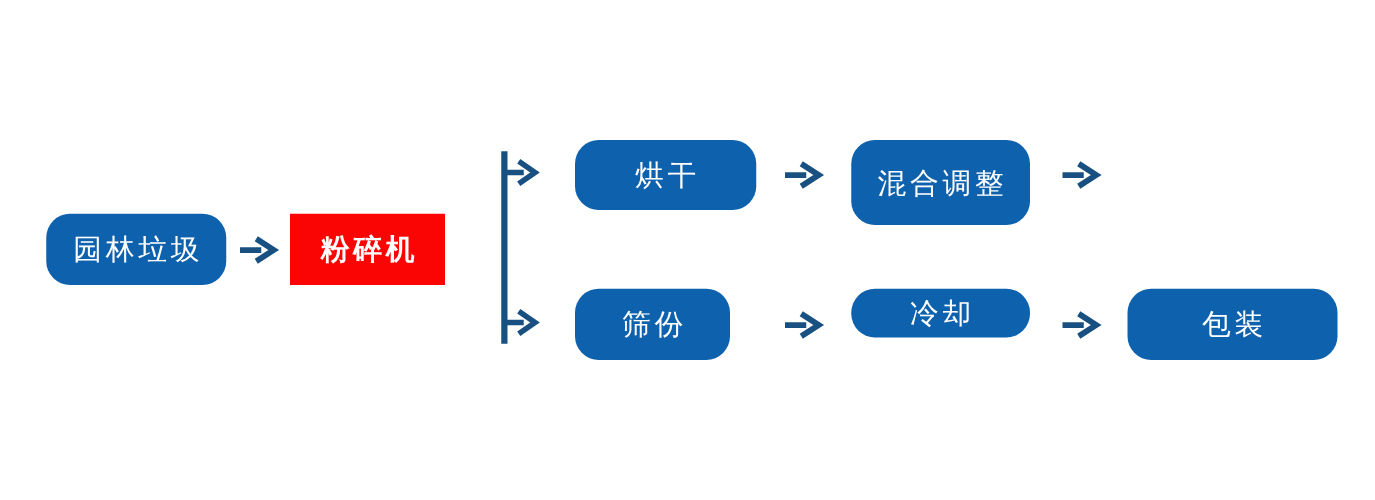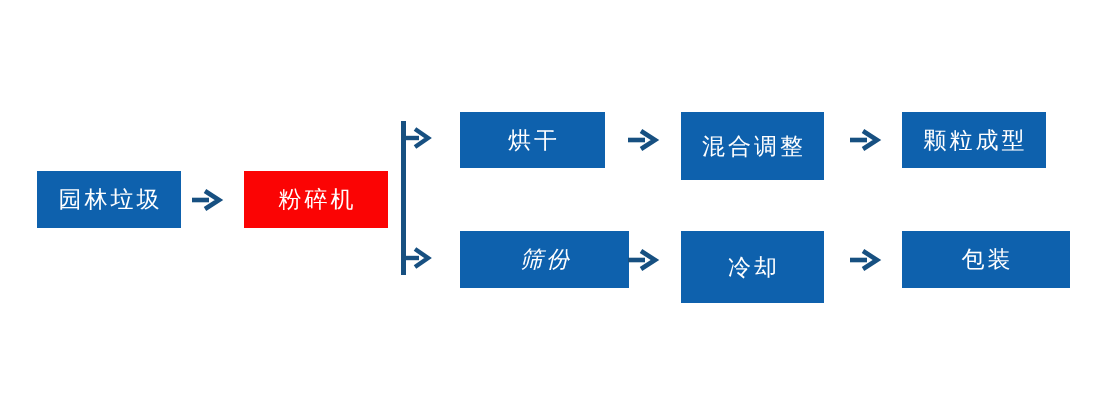--- a/index.html
+++ b/index.html
@@ -26,48 +26,48 @@
     display:flex;
     align-items:center;
     justify-content:center;
     color:var(--node-text);
     font-size:23px;
     letter-spacing:3px;
     text-indent:3px;
     white-space:nowrap;
     box-sizing:border-box;
   }
-  .node.blue{background:var(--node-blue);}
+  .node.blue{background:var(--node-blue);border-radius:19px;}
   .node.red{background:var(--node-red);}
 
   .arrow,.connector{
     position:absolute;
     color:var(--connector-navy);
     display:block;
   }
 
   
   .n-garden   {left:37px;  top:171px; width:144px; height:57px;}
   .a1         {left:190px; top:188px;}
-  .n-crusher  {left:244px; top:171px; width:144px; height:57px;}
+  .n-crusher  {left:232px; top:171px; width:124px; height:57px;font-weight:bold;}
 
   
   .connector  {left:400px; top:119px;}
 
   
   .n-drying   {left:460px; top:112px; width:145px; height:56px;}
   .a2         {left:626px; top:128px;}
   .n-mixing   {left:681px; top:112px; width:143px; height:68px;}
   .a3         {left:848px; top:128px;}
   .n-pellet   {left:902px; top:112px; width:144px; height:56px;}
 
   
-  .n-screen   {left:460px; top:231px; width:169px; height:57px;font-style:italic;}
+  .n-screen   {left:460px; top:231px; width:124px; height:57px;}
   .a4         {left:626px; top:248px;}
-  .n-cooling  {left:681px; top:231px; width:143px; height:72px;justify-content:center;}
+  .n-cooling  {left:681px; top:231px; width:143px; height:39px;justify-content:center;}
   .a5         {left:848px; top:248px;}
   .n-packing  {left:902px; top:231px; width:168px; height:57px;}
 </style>
 </head>
 <body>
 
 <div class="stage">
 
   <div class="node blue n-garden">
     <span>园林垃圾</span>
@@ -101,23 +101,20 @@
 
   <div class="node blue n-mixing">
     <span>混合调整</span>
   </div>
 
   <svg class="arrow a3" width="34" height="24" viewBox="0 0 34 24" aria-hidden="true">
     <line x1="2" y1="12" x2="19" y2="12" stroke="currentColor" stroke-width="4.6"></line>
     <polyline points="15,3 29,12 15,21" fill="none" stroke="currentColor" stroke-width="4.6"></polyline>
   </svg>
 
-  <div class="node blue n-pellet">
-    <span>颗粒成型</span>
-  </div>
 
   <div class="node blue n-screen">
     <span>筛份</span>
   </div>
 
   <svg class="arrow a4" width="34" height="24" viewBox="0 0 34 24" aria-hidden="true">
     <line x1="2" y1="12" x2="19" y2="12" stroke="currentColor" stroke-width="4.6"></line>
     <polyline points="15,3 29,12 15,21" fill="none" stroke="currentColor" stroke-width="4.6"></polyline>
   </svg>
 

